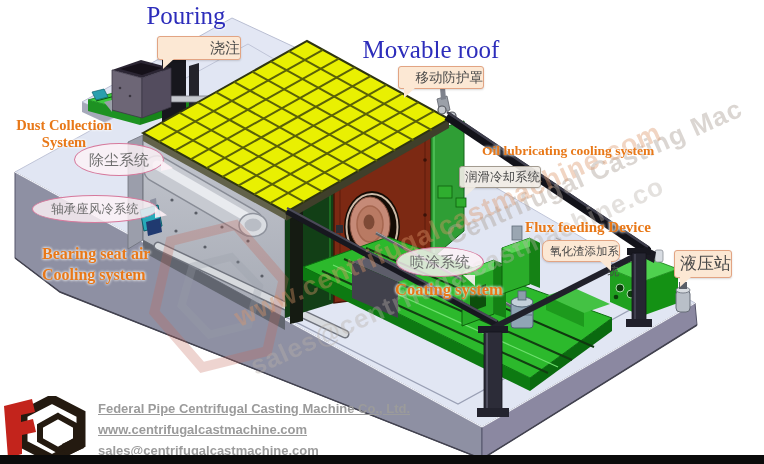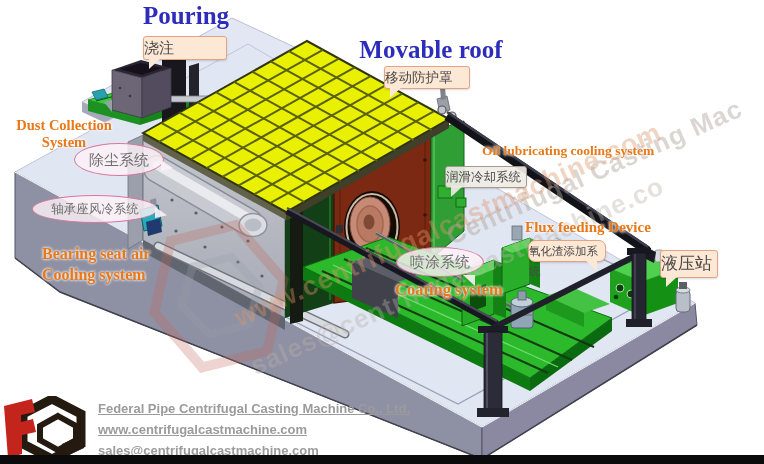--- a/index.html
+++ b/index.html
@@ -10,28 +10,28 @@
   
   .fill-floor{fill:var(--c-floor-top,#e1e6f3);}
   .fill-floorside{fill:var(--c-floor-side,#8e90a3);}
   .fill-roof{fill:var(--c-roof-yellow,#e9f002);}
   .fill-door{fill:var(--c-door-red,#7c2913);}
   .fill-bed{fill:var(--c-machine-green,#2cb92c);}
 
   
   .lbl{position:absolute;font-family:"Liberation Serif",serif;white-space:nowrap;
        text-shadow:0 0 3px #fff,0 0 3px #fff;}
-  .lbl.blue{color:var(--c-label-blue,#2d2dbb);font-size:25px;font-weight:bold;}
+  .lbl.blue{color:var(--c-label-blue,#2d2dbb);font-size:25px;font-weight:normal;}
   .lbl.orange{color:var(--c-label-orange,#e87818);font-weight:bold;}
 
   
   .co{position:absolute;background:var(--c-callout-bg,#fce8d4);
       border:1px solid var(--c-callout-border,#e2a483);border-radius:3px;
-      color:#4a4a4a;text-align:left;box-shadow:0 1px 2px rgba(0,0,0,.15);
-      font-family:"Liberation Sans",sans-serif;}
+      color:#4a4a4a;text-align:right;box-shadow:0 1px 2px rgba(0,0,0,.15);
+      font-family:"Liberation Sans",sans-serif;margin-left:14px;}
   .co.gray{background:rgba(240,235,229,.92);border-color:#a39b90;}
   
   .ov{position:absolute;background:rgba(253,241,246,.82);
       border:1.5px solid var(--c-oval-border,#d6799c);border-radius:50%;
       color:#6e6e6e;text-align:center;font-family:"Liberation Sans",sans-serif;}
   
   .tail{position:absolute;width:12px;height:11px;background:var(--c-callout-bg,#fce8d4);}
   .ov .tail{background:rgba(253,241,246,.9);}
   .co.gray .tail{background:rgba(240,235,229,.92);}
   .t-dl{left:5px;bottom:-10px;clip-path:polygon(0 0,100% 0,0 100%);}

